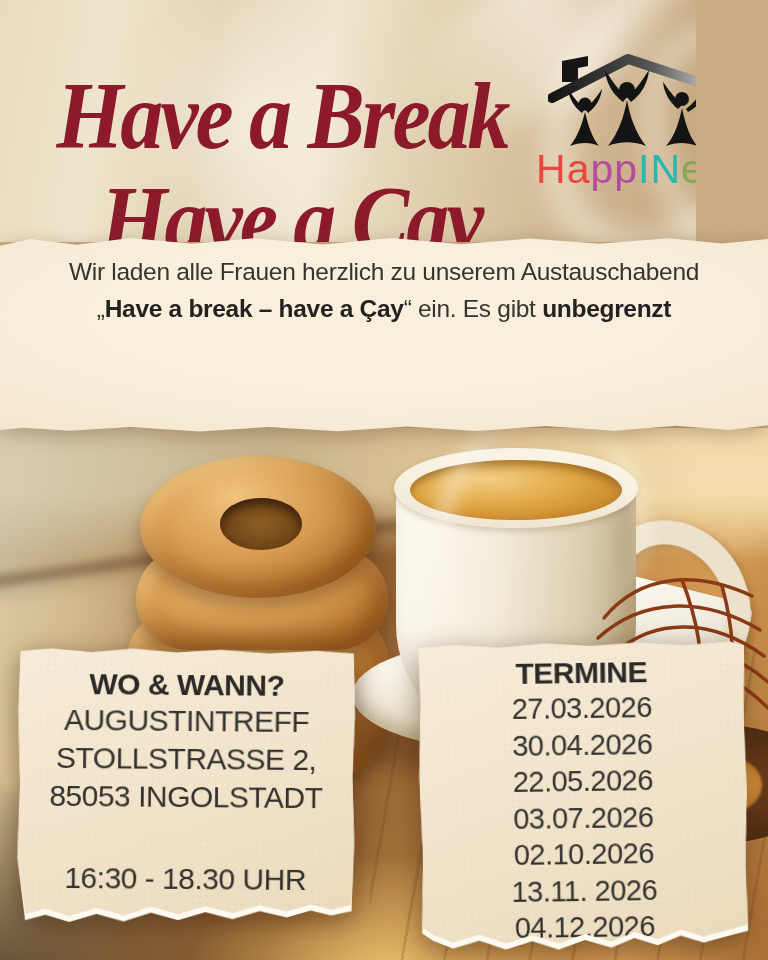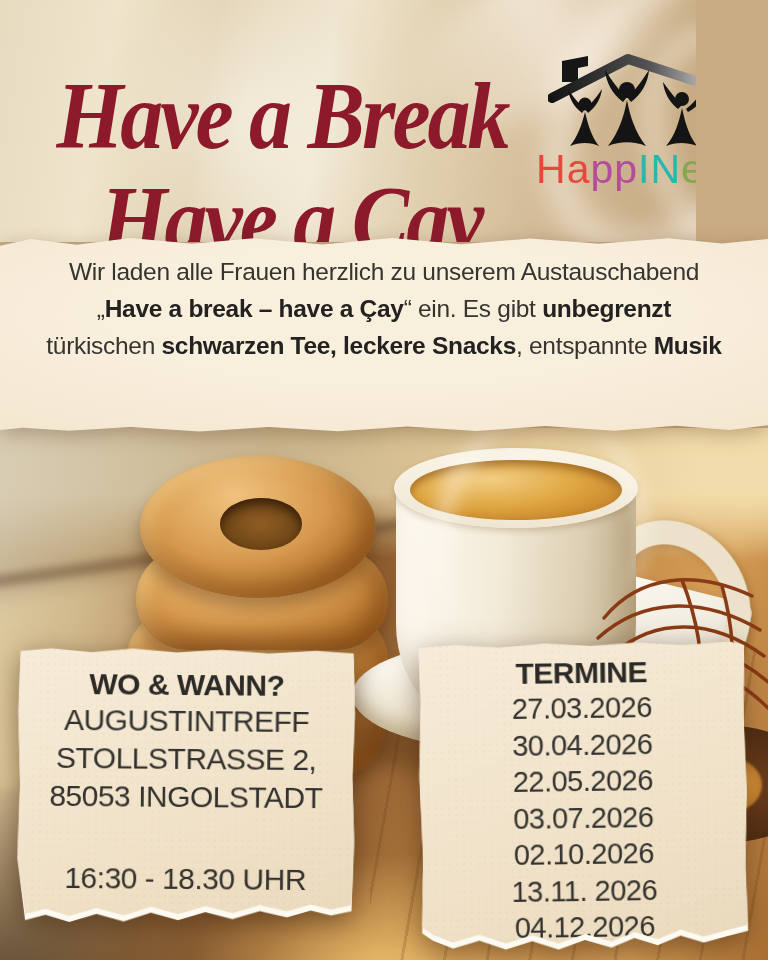--- a/index.html
+++ b/index.html
@@ -162,21 +162,20 @@
       <path d="M130 65 C121 58 116 48 115 38 C122 48 128 55 134 61 Z" fill="#141414"></path>
       <path d="M138 65 C152 54 160 40 162 24 C166 40 158 58 140 68 Z" fill="#141414"></path>
     </svg>
     <div class="logo-word"><span class="lg-red">Ha</span><span class="lg-mag">pp</span><span class="lg-teal">IN</span><span class="lg-green">ess</span></div>
   </div>
 
   <div class="intro-wrap">
     <div class="intro-band">
       <p class="intro-line"><span>Wir laden alle Frauen herzlich zu unserem Austauschabend</span></p>
       <p class="intro-line"><span>„</span><b>Have a break – have a Çay</b><span>“ ein. Es gibt </span><b>unbegrenzt</b></p>
-      <p class="intro-line"><span>türkischen </span><b>schwarzen Tee, leckere Snacks</b><span>, entspannte </span><b>Musik</b></p>
     </div>
   </div>
 
   <div class="photo">
     <div class="ph-base"></div>
     <div class="ph-wall"></div>
     <div class="ph-tedge"></div>
     <div class="ph-sunleft"></div>
     <div class="planks"></div>
 

